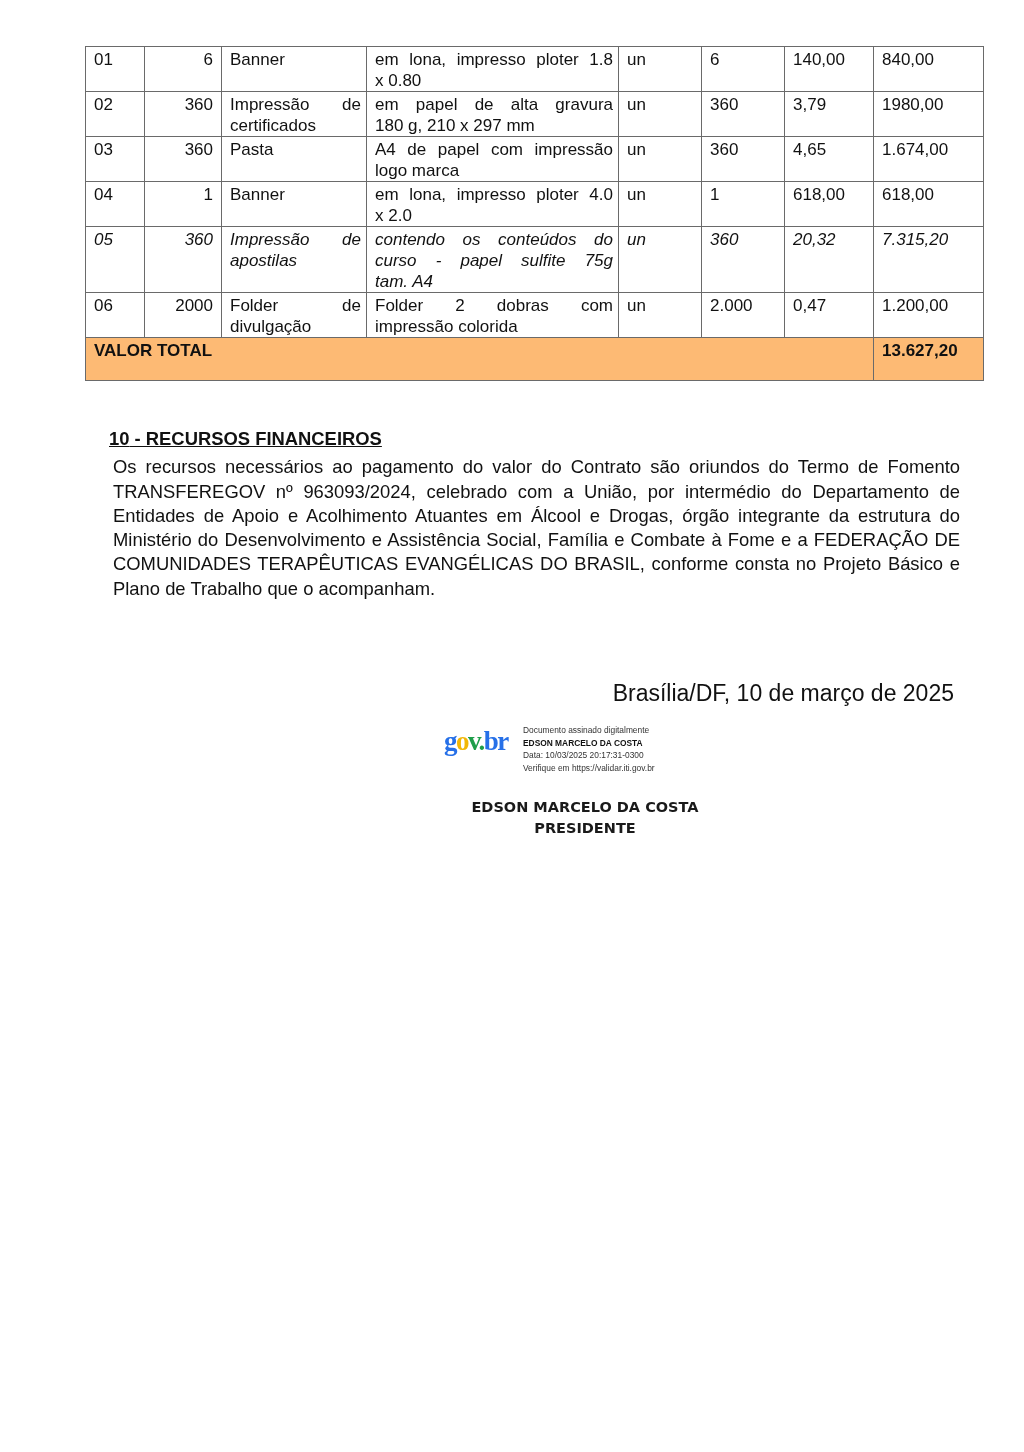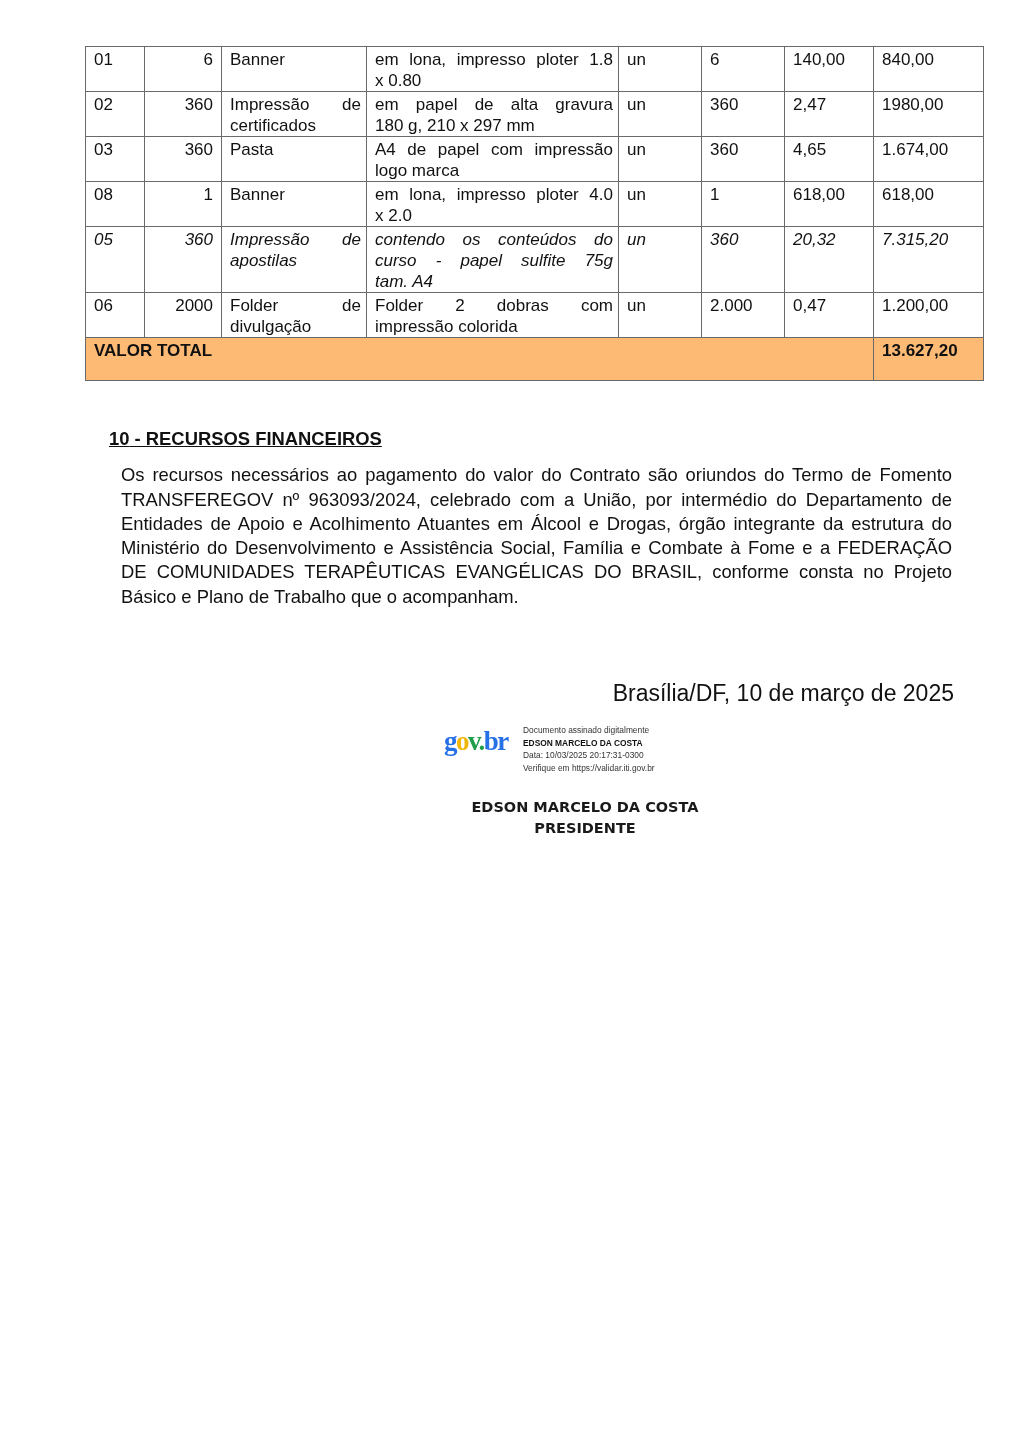--- a/index.html
+++ b/index.html
@@ -52,21 +52,21 @@
       line-height: 24.3px;
     }
     .section-title {
       font-weight: bold;
       margin: 0;
     }
     .section-title .num { text-decoration: underline; }
     .section-title .rest { text-decoration: underline; }
     .section-body {
       text-align: justify;
-      margin: 12px;
+      margin: 4px;
     }
     .place-date {
       position: absolute;
       right: 70px;
       top: 680px;
       font-size: 23px;
     }
     .signature {
       position: absolute;
       left: 442px;
@@ -150,40 +150,40 @@
         <td class="col-name">
           <span class="line">Impressão de</span>
           <span class="line last">certificados</span>
         </td>
         <td class="col-desc">
           <span class="line">em papel de alta gravura</span>
           <span class="line last">180 g, 210 x 297 mm</span>
         </td>
         <td class="col-unit">un</td>
         <td class="col-amount">360</td>
-        <td class="col-price">2,47</td>
+        <td class="col-price">3,79</td>
         <td class="col-total">1980,00</td>
       </tr>
       <tr class="item-row">
         <td class="col-item">03</td>
         <td class="col-qty">360</td>
         <td class="col-name">
           <span class="line last">Pasta</span>
         </td>
         <td class="col-desc">
           <span class="line">A4 de papel com impressão</span>
           <span class="line last">logo marca</span>
         </td>
         <td class="col-unit">un</td>
         <td class="col-amount">360</td>
         <td class="col-price">4,65</td>
         <td class="col-total">1.674,00</td>
       </tr>
       <tr class="item-row">
-        <td class="col-item">08</td>
+        <td class="col-item">04</td>
         <td class="col-qty">1</td>
         <td class="col-name">
           <span class="line last">Banner</span>
         </td>
         <td class="col-desc">
           <span class="line">em lona, impresso ploter 4.0</span>
           <span class="line last">x 2.0</span>
         </td>
         <td class="col-unit">un</td>
         <td class="col-amount">1</td>

